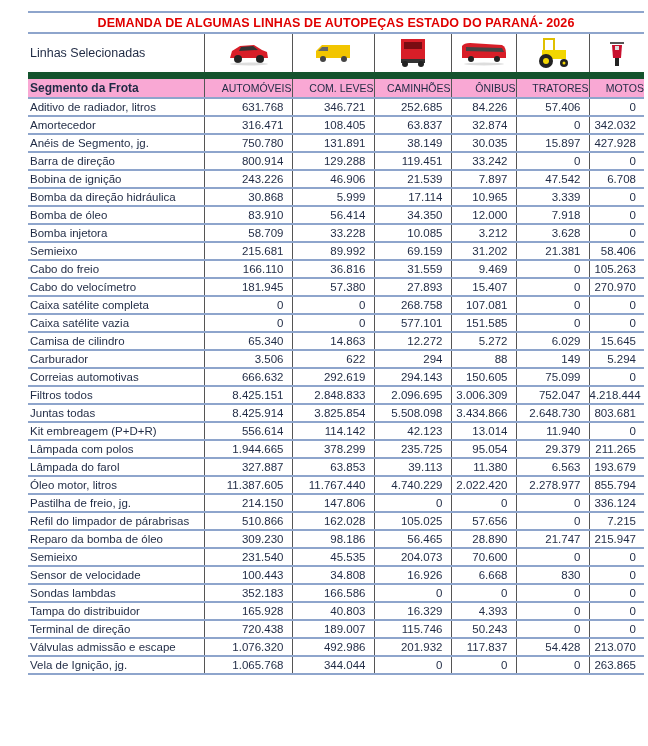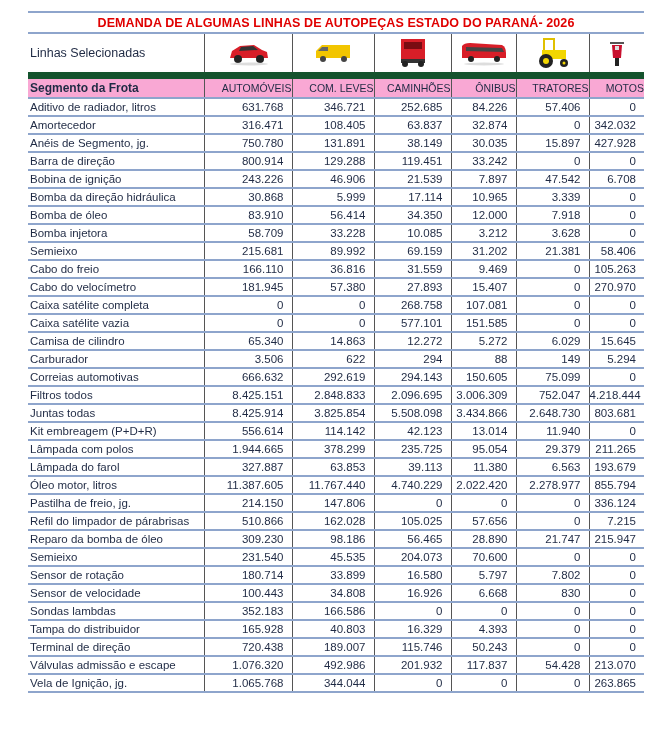--- a/index.html
+++ b/index.html
@@ -334,29 +334,20 @@
         <tr class="data-row">
           <td class="lbl">Semieixo</td>
           <td>231.540</td>
           <td>45.535</td>
           <td>204.073</td>
           <td>70.600</td>
           <td>0</td>
           <td>0</td>
         </tr>
         <tr class="data-row">
-          <td class="lbl">Sensor de rotação</td>
-          <td>180.714</td>
-          <td>33.899</td>
-          <td>16.580</td>
-          <td>5.797</td>
-          <td>7.802</td>
-          <td>0</td>
-        </tr>
-        <tr class="data-row">
           <td class="lbl">Sensor de velocidade</td>
           <td>100.443</td>
           <td>34.808</td>
           <td>16.926</td>
           <td>6.668</td>
           <td>830</td>
           <td>0</td>
         </tr>
         <tr class="data-row">
           <td class="lbl">Sondas lambdas</td>

